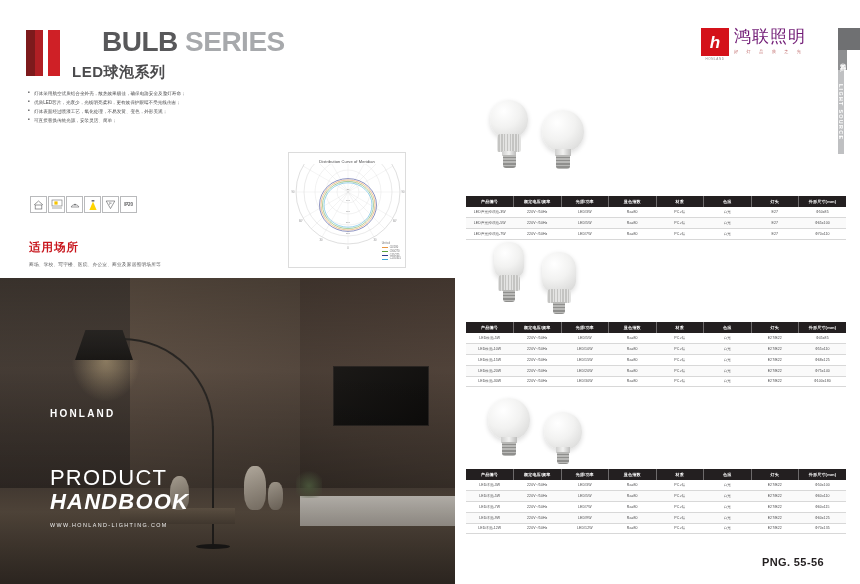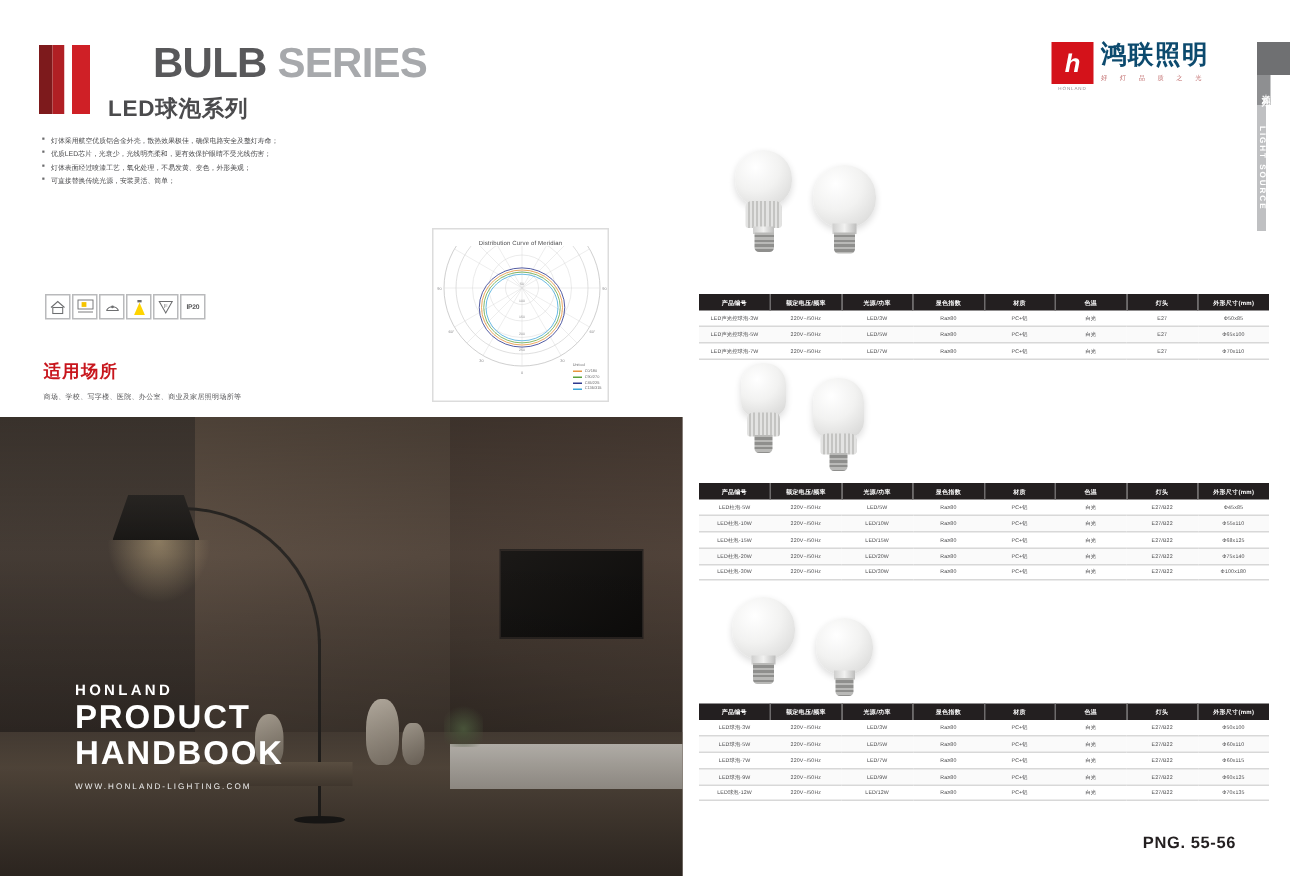--- a/index.html
+++ b/index.html
@@ -103,32 +103,32 @@
     border-radius:46% 46% 34% 34%; background:linear-gradient(150deg,#cfc4b4,#8f8475); }
   .ph-table { position:absolute; left:120px; bottom:60px; width:115px; height:16px;
     background:linear-gradient(180deg,#7a6a58,#5b4e41); }
   .ph-plant { position:absolute; left:296px; bottom:86px; width:26px; height:30px;
     background:radial-gradient(circle at 50% 60%, #5d6b4a 0%, rgba(93,107,74,0) 70%); }
   .ph-shadow-overlay { position:absolute; inset:0;
     background:linear-gradient(180deg, rgba(0,0,0,0.28) 0%, rgba(0,0,0,0) 30%, rgba(0,0,0,0.42) 100%); }
 
   .photo-caption { position:absolute; left:50px; bottom:56px; color:#ffffff; z-index:5; }
   .pc-line1 { font-size:10px; font-weight:bold; letter-spacing:2.2px; }
-  .pc-line2 { font-size:22px; font-weight:bold; letter-spacing:1.2px; line-height:1.12; }
-  .pc-line3 { font-size:22px; font-weight:bold; letter-spacing:1.2px; line-height:1.12; }
+  .pc-line2 { font-size:22px; font-weight:normal; letter-spacing:1.2px; line-height:1.12;margin-top:47px; }
+  .pc-line3 { font-size:22px; font-weight:bold; letter-spacing:1.2px; line-height:1.12;font-style:italic; }
   .pc-url { font-size:5.4px; letter-spacing:1.4px; margin-top:7px; color:#efefef; }
 
   
   .brand { position:absolute; right:54px; top:28px; display:flex; align-items:flex-start; gap:5px; }
   .brand-mark {
     width:28px; height:28px; background:#d4121a; display:flex;
     align-items:center; justify-content:center; }
   .brand-mark span { color:#fff; font-size:17px; font-weight:bold; font-style:italic; line-height:1; }
   .brand-mark-sub { font-size:3px; color:#8b8b8d; letter-spacing:0.6px; text-align:center; margin-top:1px; }
-  .brand-name { font-size:17px; color:#0c4a6e; font-weight:bold; letter-spacing:1px; line-height:1; }
+  .brand-name { font-size:17px; color:#701a75; font-weight:normal; letter-spacing:1px; line-height:1; }
   .brand-slogan { font-size:4.2px; color:#c06b6b; letter-spacing:3.6px; margin-top:4px; }
 
   
   .vtab { position:absolute; right:0; top:28px; width:22px; }
   .vtab-top { height:22px; background:#6f7072; }
   .vtab-cn {
     background:#8e8f91; color:#ffffff; font-size:6px; padding:8px 0;
     writing-mode:vertical-rl; text-orientation:upright; letter-spacing:1px;
     display:flex; justify-content:center; }
   .vtab-en {

